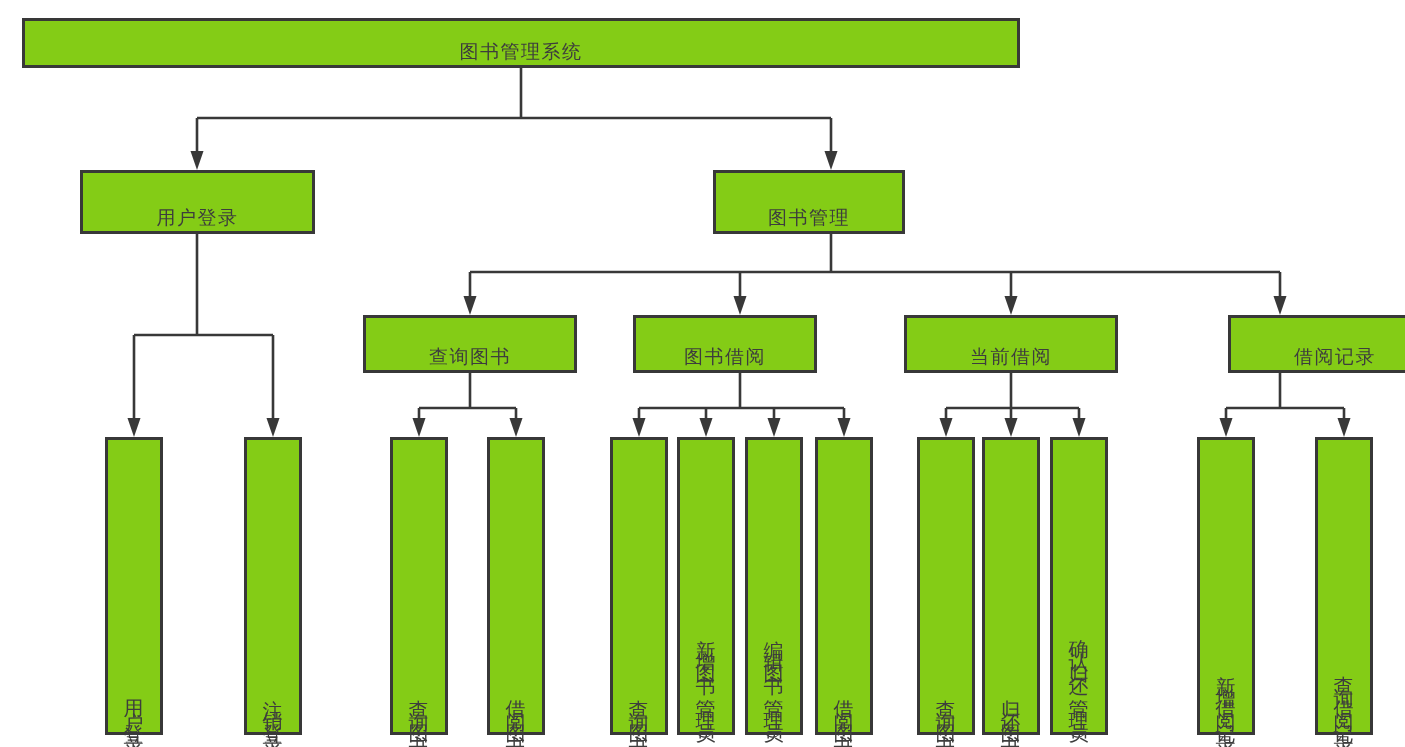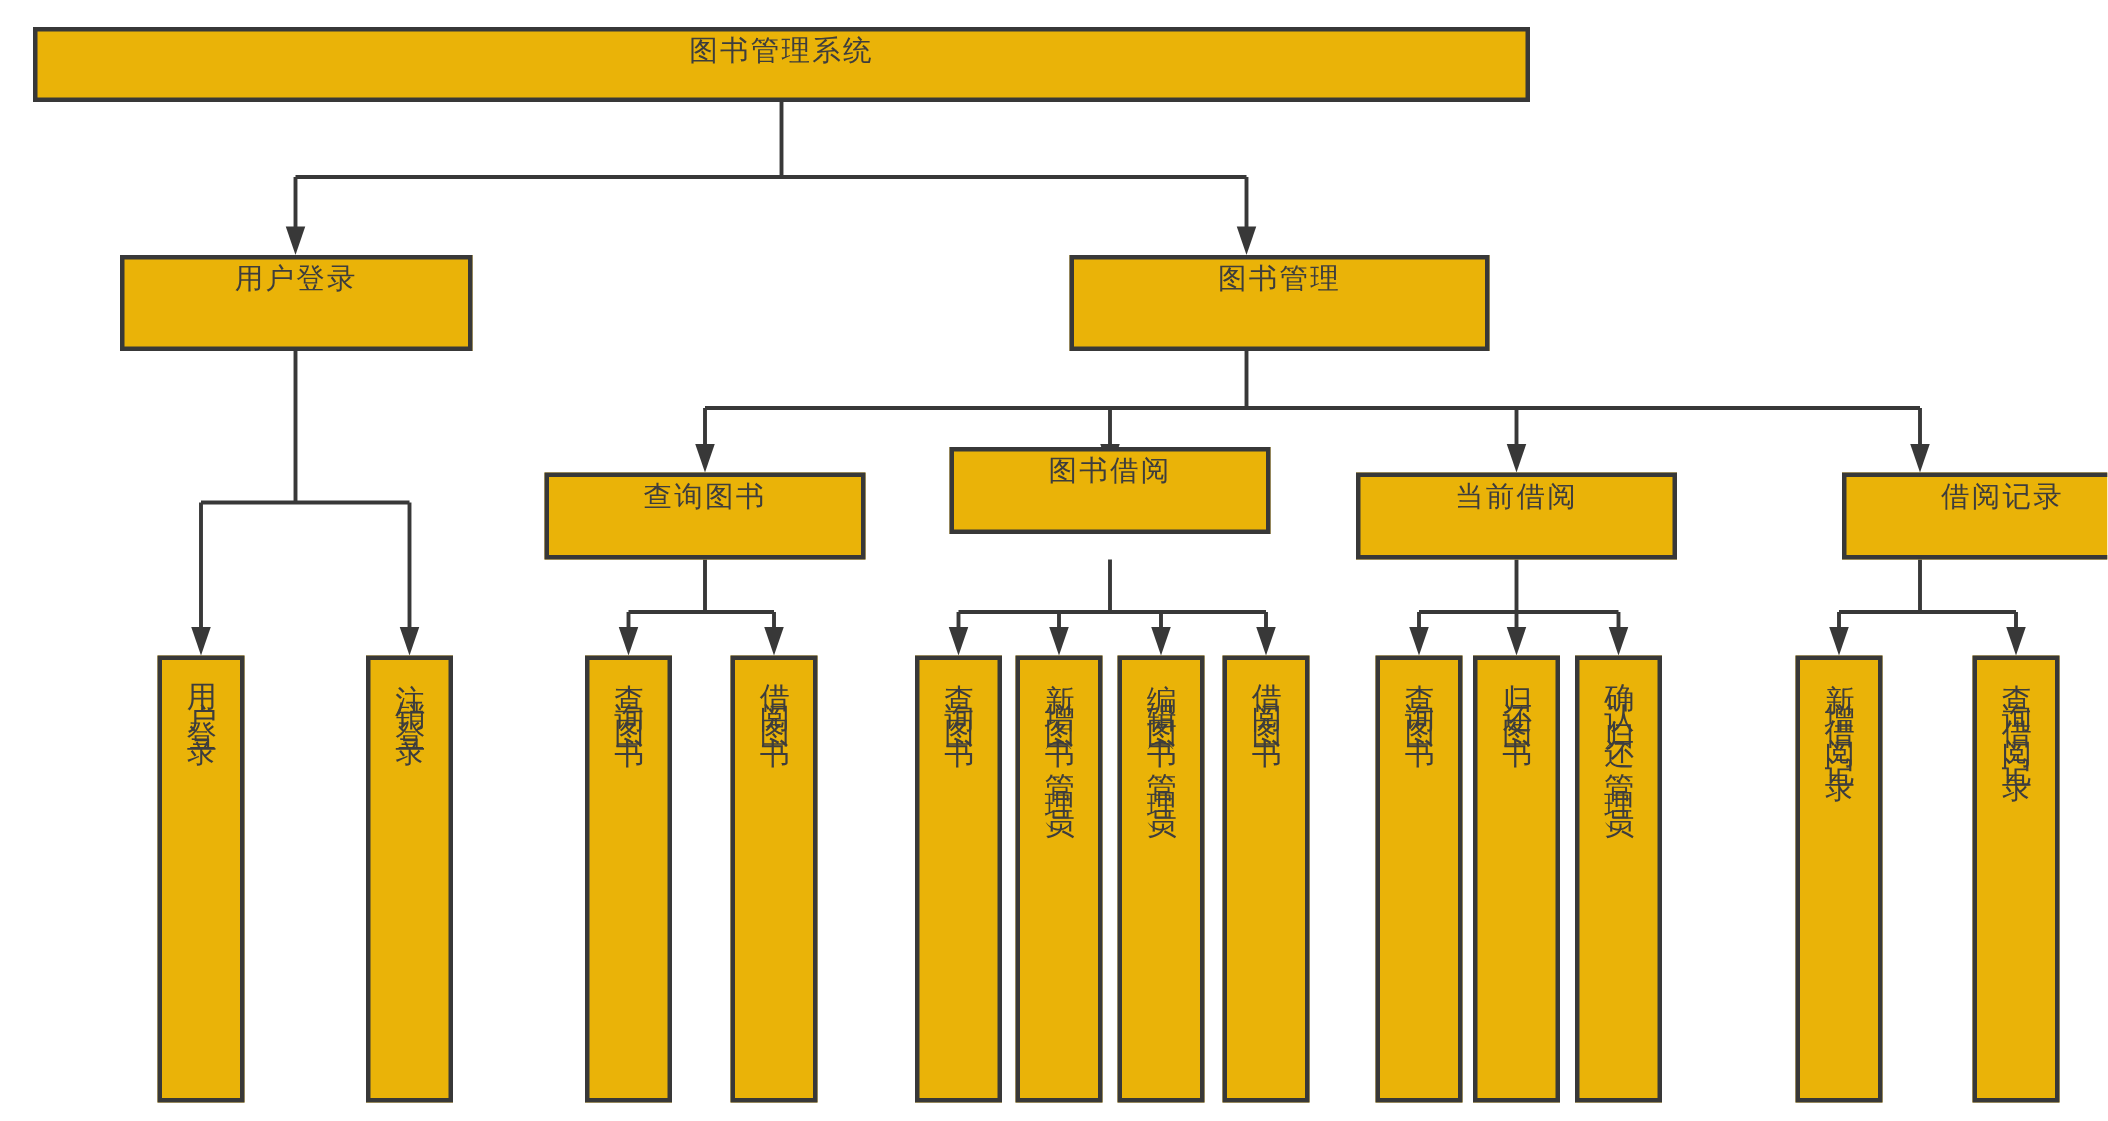--- a/index.html
+++ b/index.html
@@ -15,23 +15,23 @@
   svg.connectors {
     position: absolute;
     left: 0; top: 0;
     width: 1405px; height: 747px;
     z-index: 1;
   }
   .box {
     position: absolute;
     box-sizing: border-box;
     border: 3px solid #383838;
-    background: #eab308;
+    background: #84cc16;
     display: flex;
-    align-items: flex-start;
+    align-items: flex-end;
     justify-content: center;
     z-index: 2;
   }
   .hbox span {
     font-size: 19px;
     letter-spacing: 1.5px;
     white-space: nowrap;
   }
   .leaf span {
     writing-mode: vertical-rl;
@@ -129,28 +129,28 @@
     </g>
   </svg>
 
   <div class="box hbox" style="left:22px;top:18px;width:998px;height:50px">
     <span>图书管理系统</span>
   </div>
 
   <div class="box hbox" style="left:80px;top:170px;width:235px;height:64px">
     <span>用户登录</span>
   </div>
-  <div class="box hbox" style="left:713px;top:170px;width:280px;height:64px">
+  <div class="box hbox" style="left:713px;top:170px;width:192px;height:64px">
     <span>图书管理</span>
   </div>
 
   <div class="box hbox" style="left:363px;top:315px;width:214px;height:58px">
     <span>查询图书</span>
   </div>
-  <div class="box hbox" style="left:633px;top:298px;width:214px;height:58px">
+  <div class="box hbox" style="left:633px;top:315px;width:184px;height:58px">
     <span>图书借阅</span>
   </div>
   <div class="box hbox" style="left:904px;top:315px;width:214px;height:58px">
     <span>当前借阅</span>
   </div>
   <div class="box hbox" style="left:1228px;top:315px;width:214px;height:58px">
     <span>借阅记录</span>
   </div>
 
   <div class="box leaf" style="left:105px;top:437px;width:58px;height:298px">

